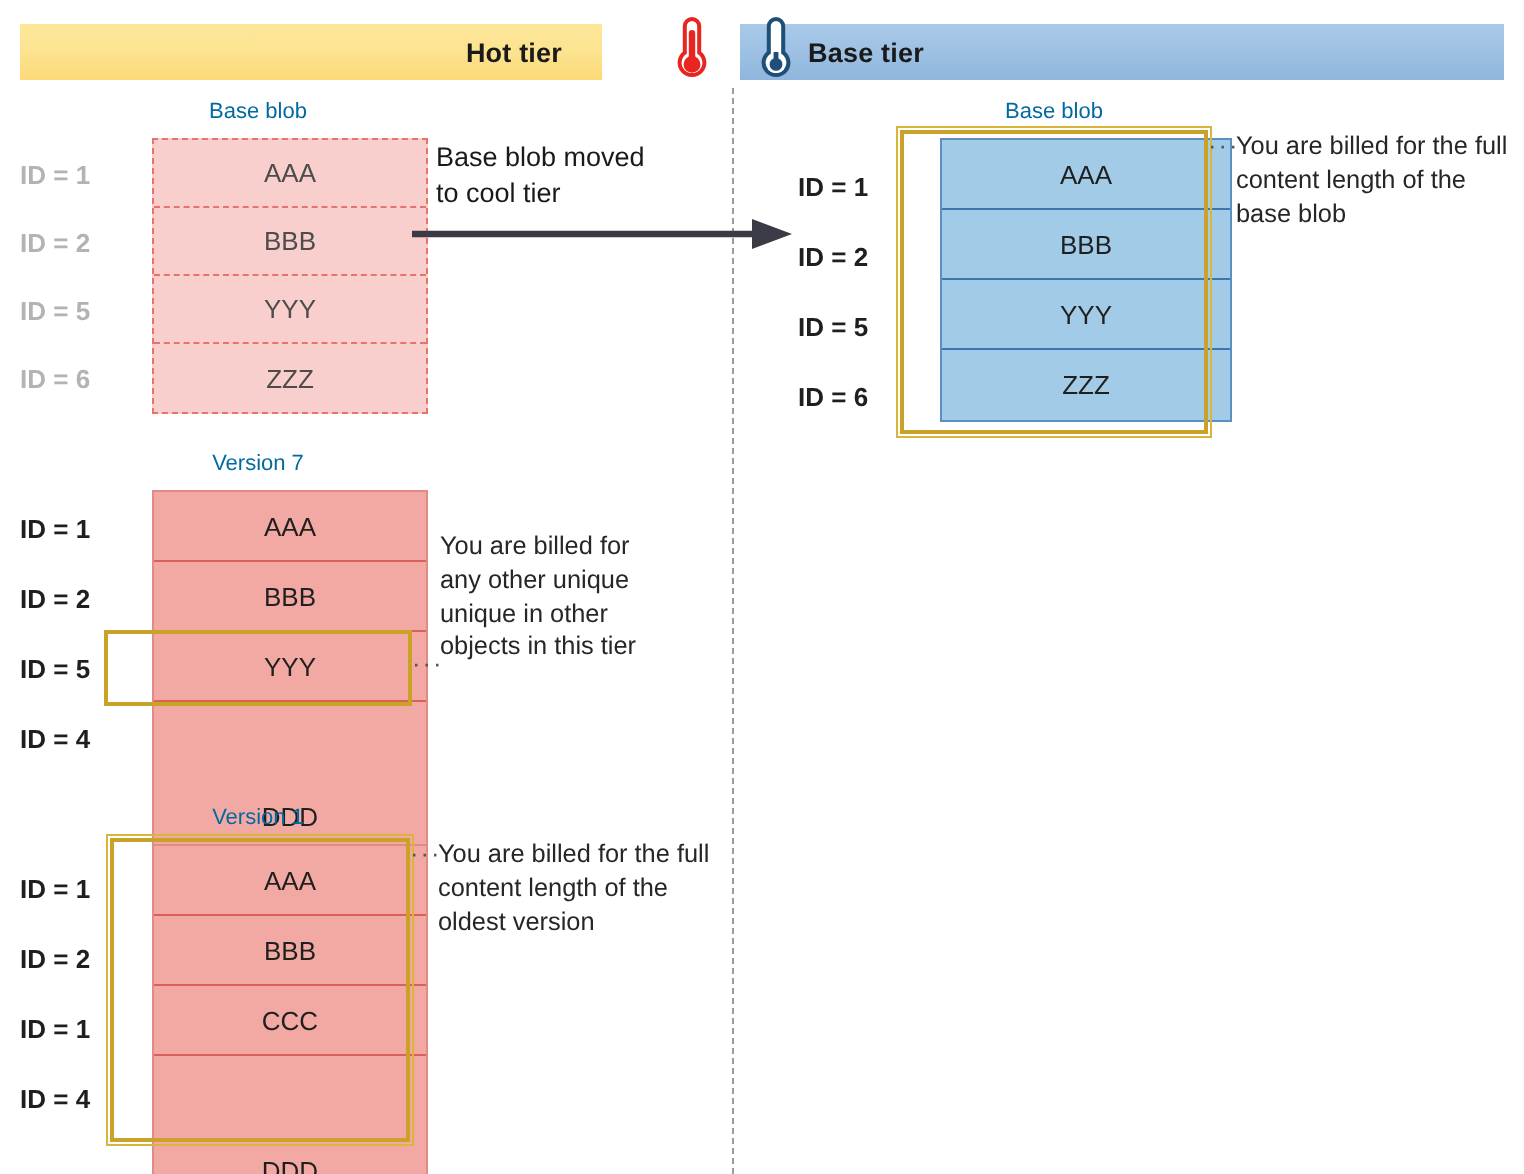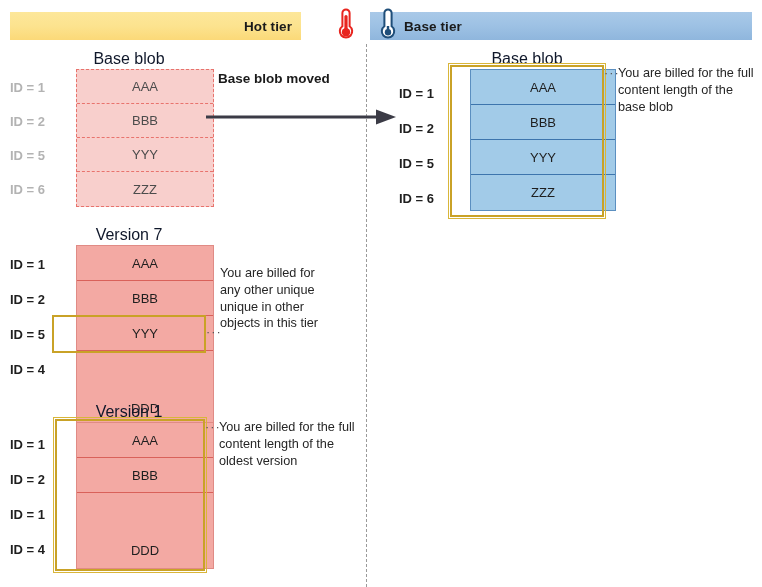--- a/index.html
+++ b/index.html
@@ -22,21 +22,21 @@
     top: 12px;
     height: 28px;
     display: flex;
     align-items: center;
   }
   #hot-bar {
     left: 10px;
     width: 291px;
     background: linear-gradient(to bottom, #fde79a 0%, #fce38f 50%, #fbd978 100%);
     justify-content: flex-end;
-    padding-right: 9px;
+    padding-right: 20px;
     box-sizing: border-box;
     align-items: center;
   }
   #cool-bar {
     left: 370px;
     width: 382px;
     background: linear-gradient(to bottom, #a9c9e8 0%, #9dc1e4 50%, #8fb6dd 100%);
     justify-content: flex-start;
     padding-left: 34px;
     box-sizing: border-box;
@@ -66,22 +66,22 @@
 
   
   .block-group {
     position: absolute;
   }
   .group-title {
     position: absolute;
     top: 0;
     width: 100%;
     text-align: center;
-    font-size: 16px;
-    color: #0f172a;
+    font-size: 11px;
+    color: #0369a1;
   }
   .rows {
     position: absolute;
     top: 19px;
     left: 16px;
     box-sizing: border-box;
   }
   .row {
     position: relative;
     box-sizing: border-box;
@@ -163,21 +163,21 @@
     color: #555;
     letter-spacing: 1px;
   }
 
   
   #arrow-label {
     position: absolute;
     left: 218px;
     top: 70px;
     font-size: 13.5px;
-    font-weight: bold;
+    font-weight: normal;
     line-height: 1.35;
     color: #1a1a1a;
     width: 140px;
   }
   #arrow-svg {
     position: absolute;
     left: 204px;
     top: 108px;
   }
 </style>
@@ -219,20 +219,21 @@
     <div class="row">ZZZ</div>
   </div>
 </div>
 <div class="id-label muted" style="left:10px; top:80px;">ID = 1</div>
 <div class="id-label muted" style="left:10px; top:114px;">ID = 2</div>
 <div class="id-label muted" style="left:10px; top:148px;">ID = 5</div>
 <div class="id-label muted" style="left:10px; top:182px;">ID = 6</div>
 
 <div id="arrow-label">
   <div>Base blob moved</div>
+  <div>to cool tier</div>
 </div>
 <div id="arrow-svg">
   <svg width="195" height="18" viewBox="0 0 195 18">
     <line x1="2" y1="9" x2="176" y2="9" stroke="#3b3b46" stroke-width="3.2"></line>
     <polygon points="172,1.5 192,9 172,16.5" fill="#3b3b46"></polygon>
   </svg>
 </div>
 
 <div class="block-group" id="hot-v2" style="left:60px; top:226px; width:138px;">
   <div class="group-title">Version 7</div>
@@ -250,20 +251,21 @@
 <div class="id-label" style="left:10px; top:362px;">ID = 4</div>
 
 <div class="leader" style="left:206px; top:325px;">···</div>
 <div class="annot" style="left:220px; top:265px; width:118px;">You are billed for any other unique unique in other objects in this tier</div>
 
 <div class="block-group" id="hot-v1" style="left:60px; top:403px; width:138px;">
   <div class="group-title">Version 1</div>
   <div class="rows ver-rows">
     <div class="row">AAA</div>
     <div class="row">BBB</div>
+    <div class="row">CCC</div>
     <div class="row">DDD</div>
   </div>
 </div>
 <div class="gold-box double" style="left:55px; top:419px; width:150px; height:152px;"></div>
 <div class="id-label" style="left:10px; top:437px;">ID = 1</div>
 <div class="id-label" style="left:10px; top:472px;">ID = 2</div>
 <div class="id-label" style="left:10px; top:507px;">ID = 1</div>
 <div class="id-label" style="left:10px; top:542px;">ID = 4</div>
 
 <div class="leader" style="left:205px; top:420px;">···</div>

